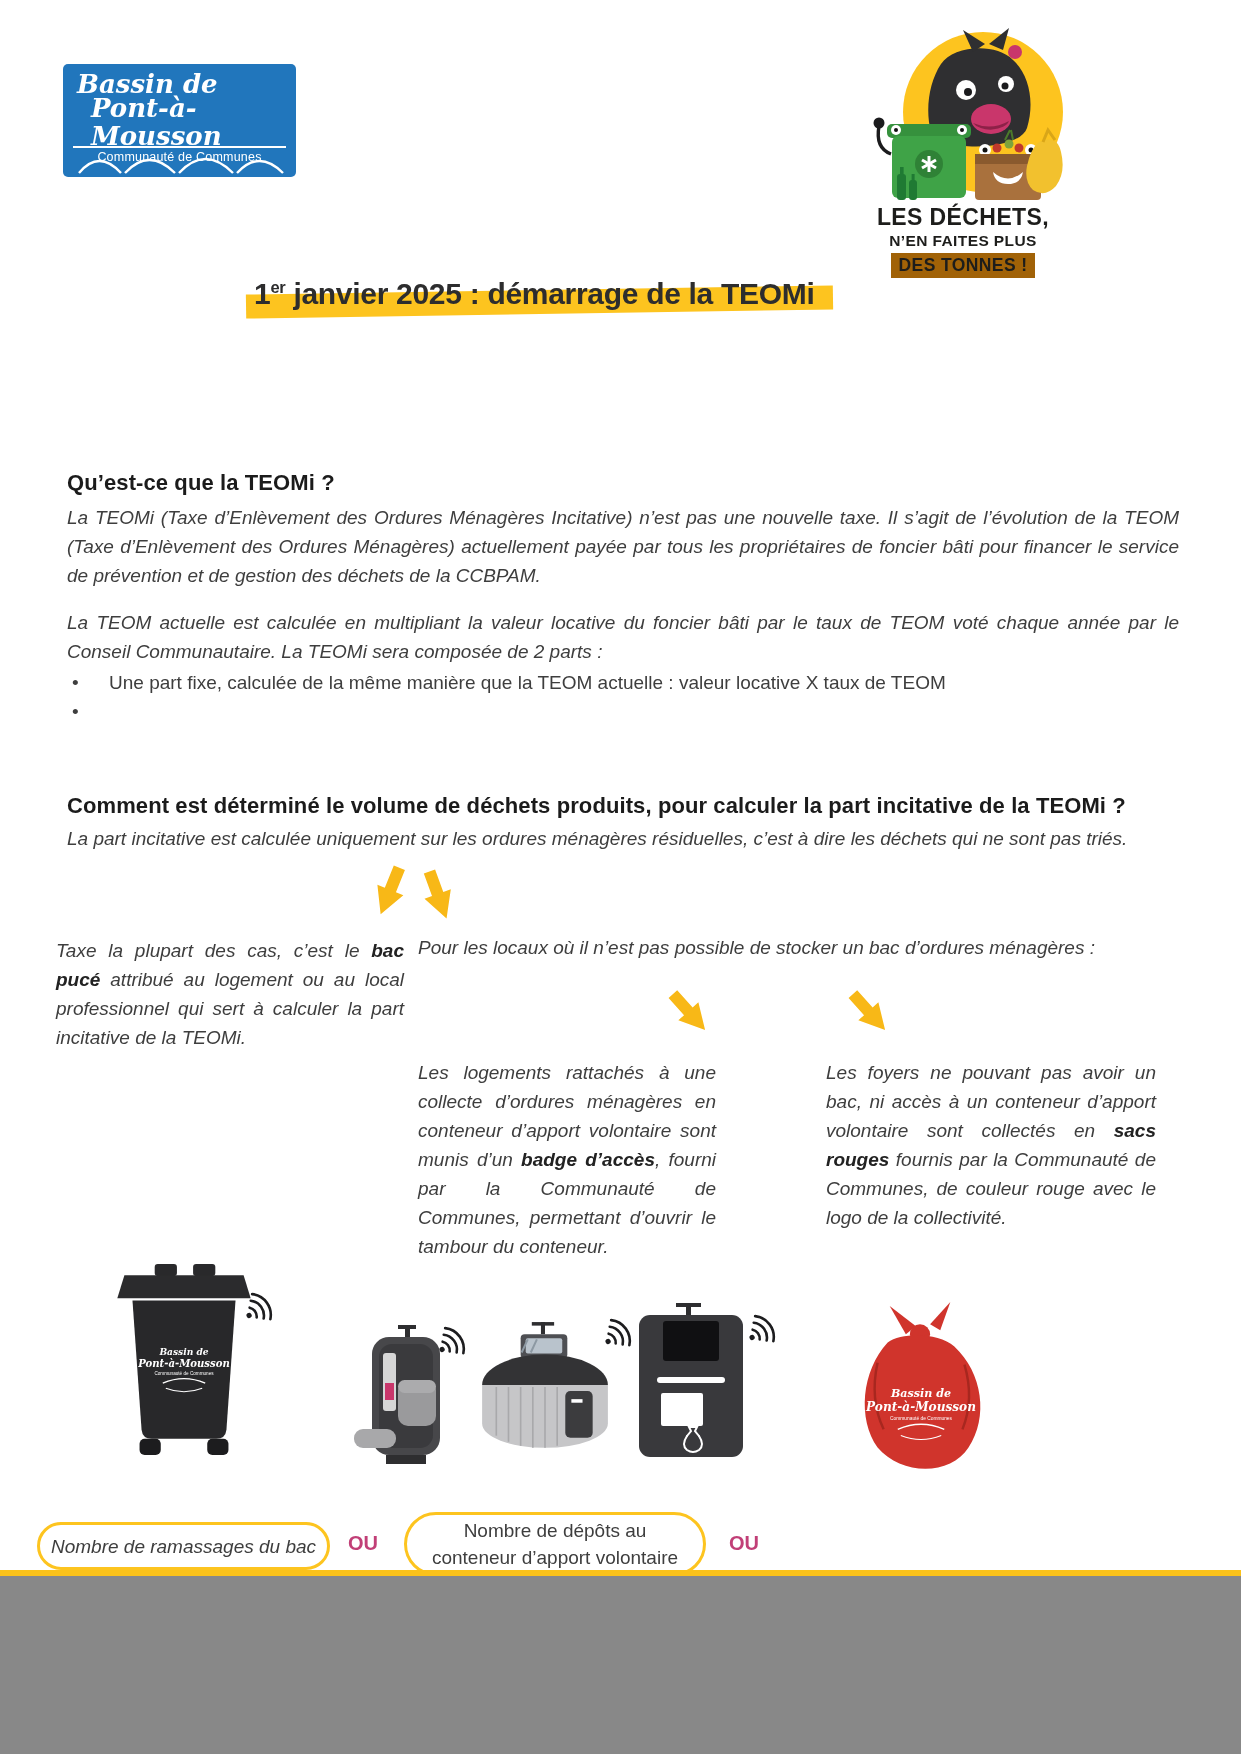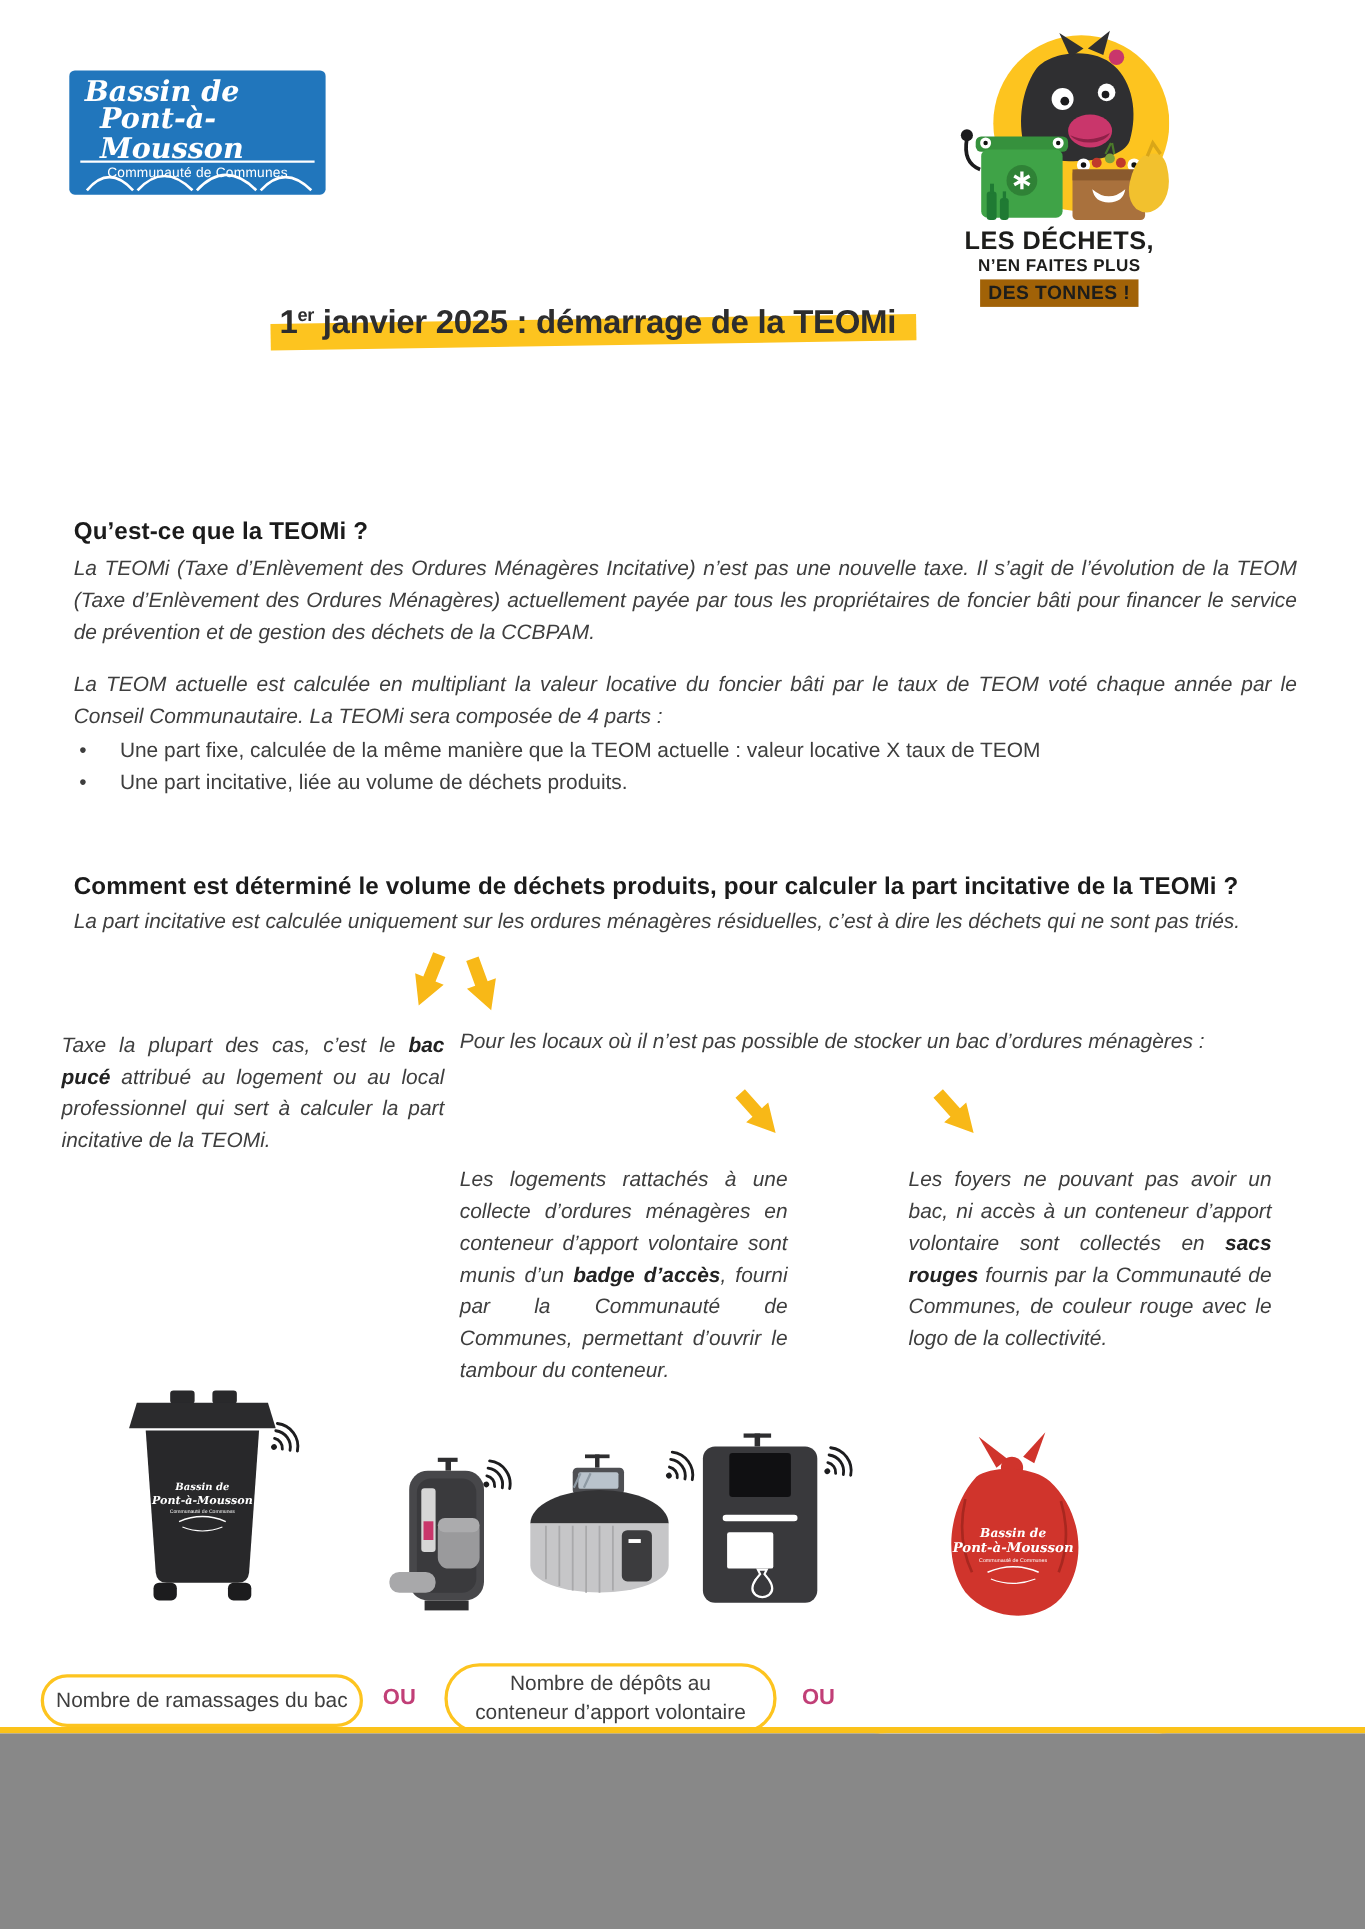--- a/index.html
+++ b/index.html
@@ -134,29 +134,28 @@
   </div>
 
   <h1 class="abs title">
     <span class="title-inner">
       <span>1</span><sup>er</sup><span> janvier 2025 : démarrage de la TEOMi</span>
     </span>
   </h1>
 
   <div class="abs h1s" style="left:67px;top:470px;">Qu’est-ce que la TEOMi ?</div>
   <div class="abs para" style="left:67px;top:503px;width:1112px;">La TEOMi (Taxe d’Enlèvement des Ordures Ménagères Incitative) n’est pas une nouvelle taxe. Il s’agit de l’évolution de la TEOM (Taxe d’Enlèvement des Ordures Ménagères) actuellement payée par tous les propriétaires de foncier bâti pour financer le service de prévention et de gestion des déchets de la CCBPAM.</div>
-  <div class="abs para" style="left:67px;top:608px;width:1112px;">La TEOM actuelle est calculée en multipliant la valeur locative du foncier bâti par le taux de TEOM voté chaque année par le Conseil Communautaire. La TEOMi sera composée de 4 parts :</div>
+  <div class="abs para" style="left:67px;top:608px;width:1112px;">La TEOM actuelle est calculée en multipliant la valeur locative du foncier bâti par le taux de TEOM voté chaque année par le Conseil Communautaire. La TEOMi sera composée de 2 parts :</div>
   <div class="abs" style="left:67px;top:668px;width:1112px;">
     <div class="bullet-row">
       <span class="dot">•</span>
       <span>Une part fixe, calculée de la même manière que la TEOM actuelle : valeur locative X taux de TEOM</span>
     </div>
     <div class="bullet-row">
       <span class="dot">•</span>
-      <span>Une part incitative, liée au volume de déchets produits.</span>
     </div>
   </div>
 
   <div class="abs h1s" style="left:67px;top:793px;">Comment est déterminé le volume de déchets produits, pour calculer la part incitative de la TEOMi ?</div>
   <div class="abs para" style="left:67px;top:824px;width:1112px;">La part incitative est calculée uniquement sur les ordures ménagères résiduelles, c’est à dire les déchets qui ne sont pas triés.</div>
 
   <div class="abs arrow" style="left:370px;top:864px;transform:rotate(22deg);">
     <svg width="40" height="54" viewBox="0 0 40 54">
         <polygon points="14,2 26,2 26,26 34,26 20,52 6,26 14,26" fill="#F8B817"></polygon>
       </svg>
@@ -309,21 +308,21 @@
       <path d="M34,62 q-8,36 6,66" stroke="#A8271F" stroke-width="2.4" fill="none"></path>
       <path d="M120,64 q10,34 -2,64" stroke="#A8271F" stroke-width="2.4" fill="none"></path>
       <text x="77" y="96" text-anchor="middle" class="script-sm" font-size="11">Bassin de</text>
       <text x="77" y="110" text-anchor="middle" class="script-sm" font-size="12">Pont-à-Mousson</text>
       <text x="77" y="119" text-anchor="middle" class="sans-xs" font-size="4.8">Communauté de Communes</text>
       <path d="M54,128 q23,-10 46,0" stroke="#fff" stroke-width="1.4" fill="none"></path>
       <path d="M57,134 q20,8 40,0" stroke="#fff" stroke-width="1.1" fill="none"></path>
     </svg>
   </div>
 
-  <div class="abs capsule" style="left:37px;top:1522px;width:287px;height:42px;">
+  <div class="abs capsule" style="left:37px;top:1522px;width:287px;height:42px;font-style:italic;">
     <div>Nombre de ramassages du bac</div>
   </div>
   <div class="abs ou" style="left:348px;top:1532px;">OU</div>
   <div class="abs capsule" style="left:404px;top:1512px;width:296px;height:58px;">
     <div>Nombre de dépôts au</div>
     <div>conteneur d’apport volontaire</div>
   </div>
   <div class="abs ou" style="left:729px;top:1532px;">OU</div>
   <div class="abs capsule" style="left:779px;top:1572px;width:291px;height:58px;">
     <div>Nombre de sacs acquis</div>

